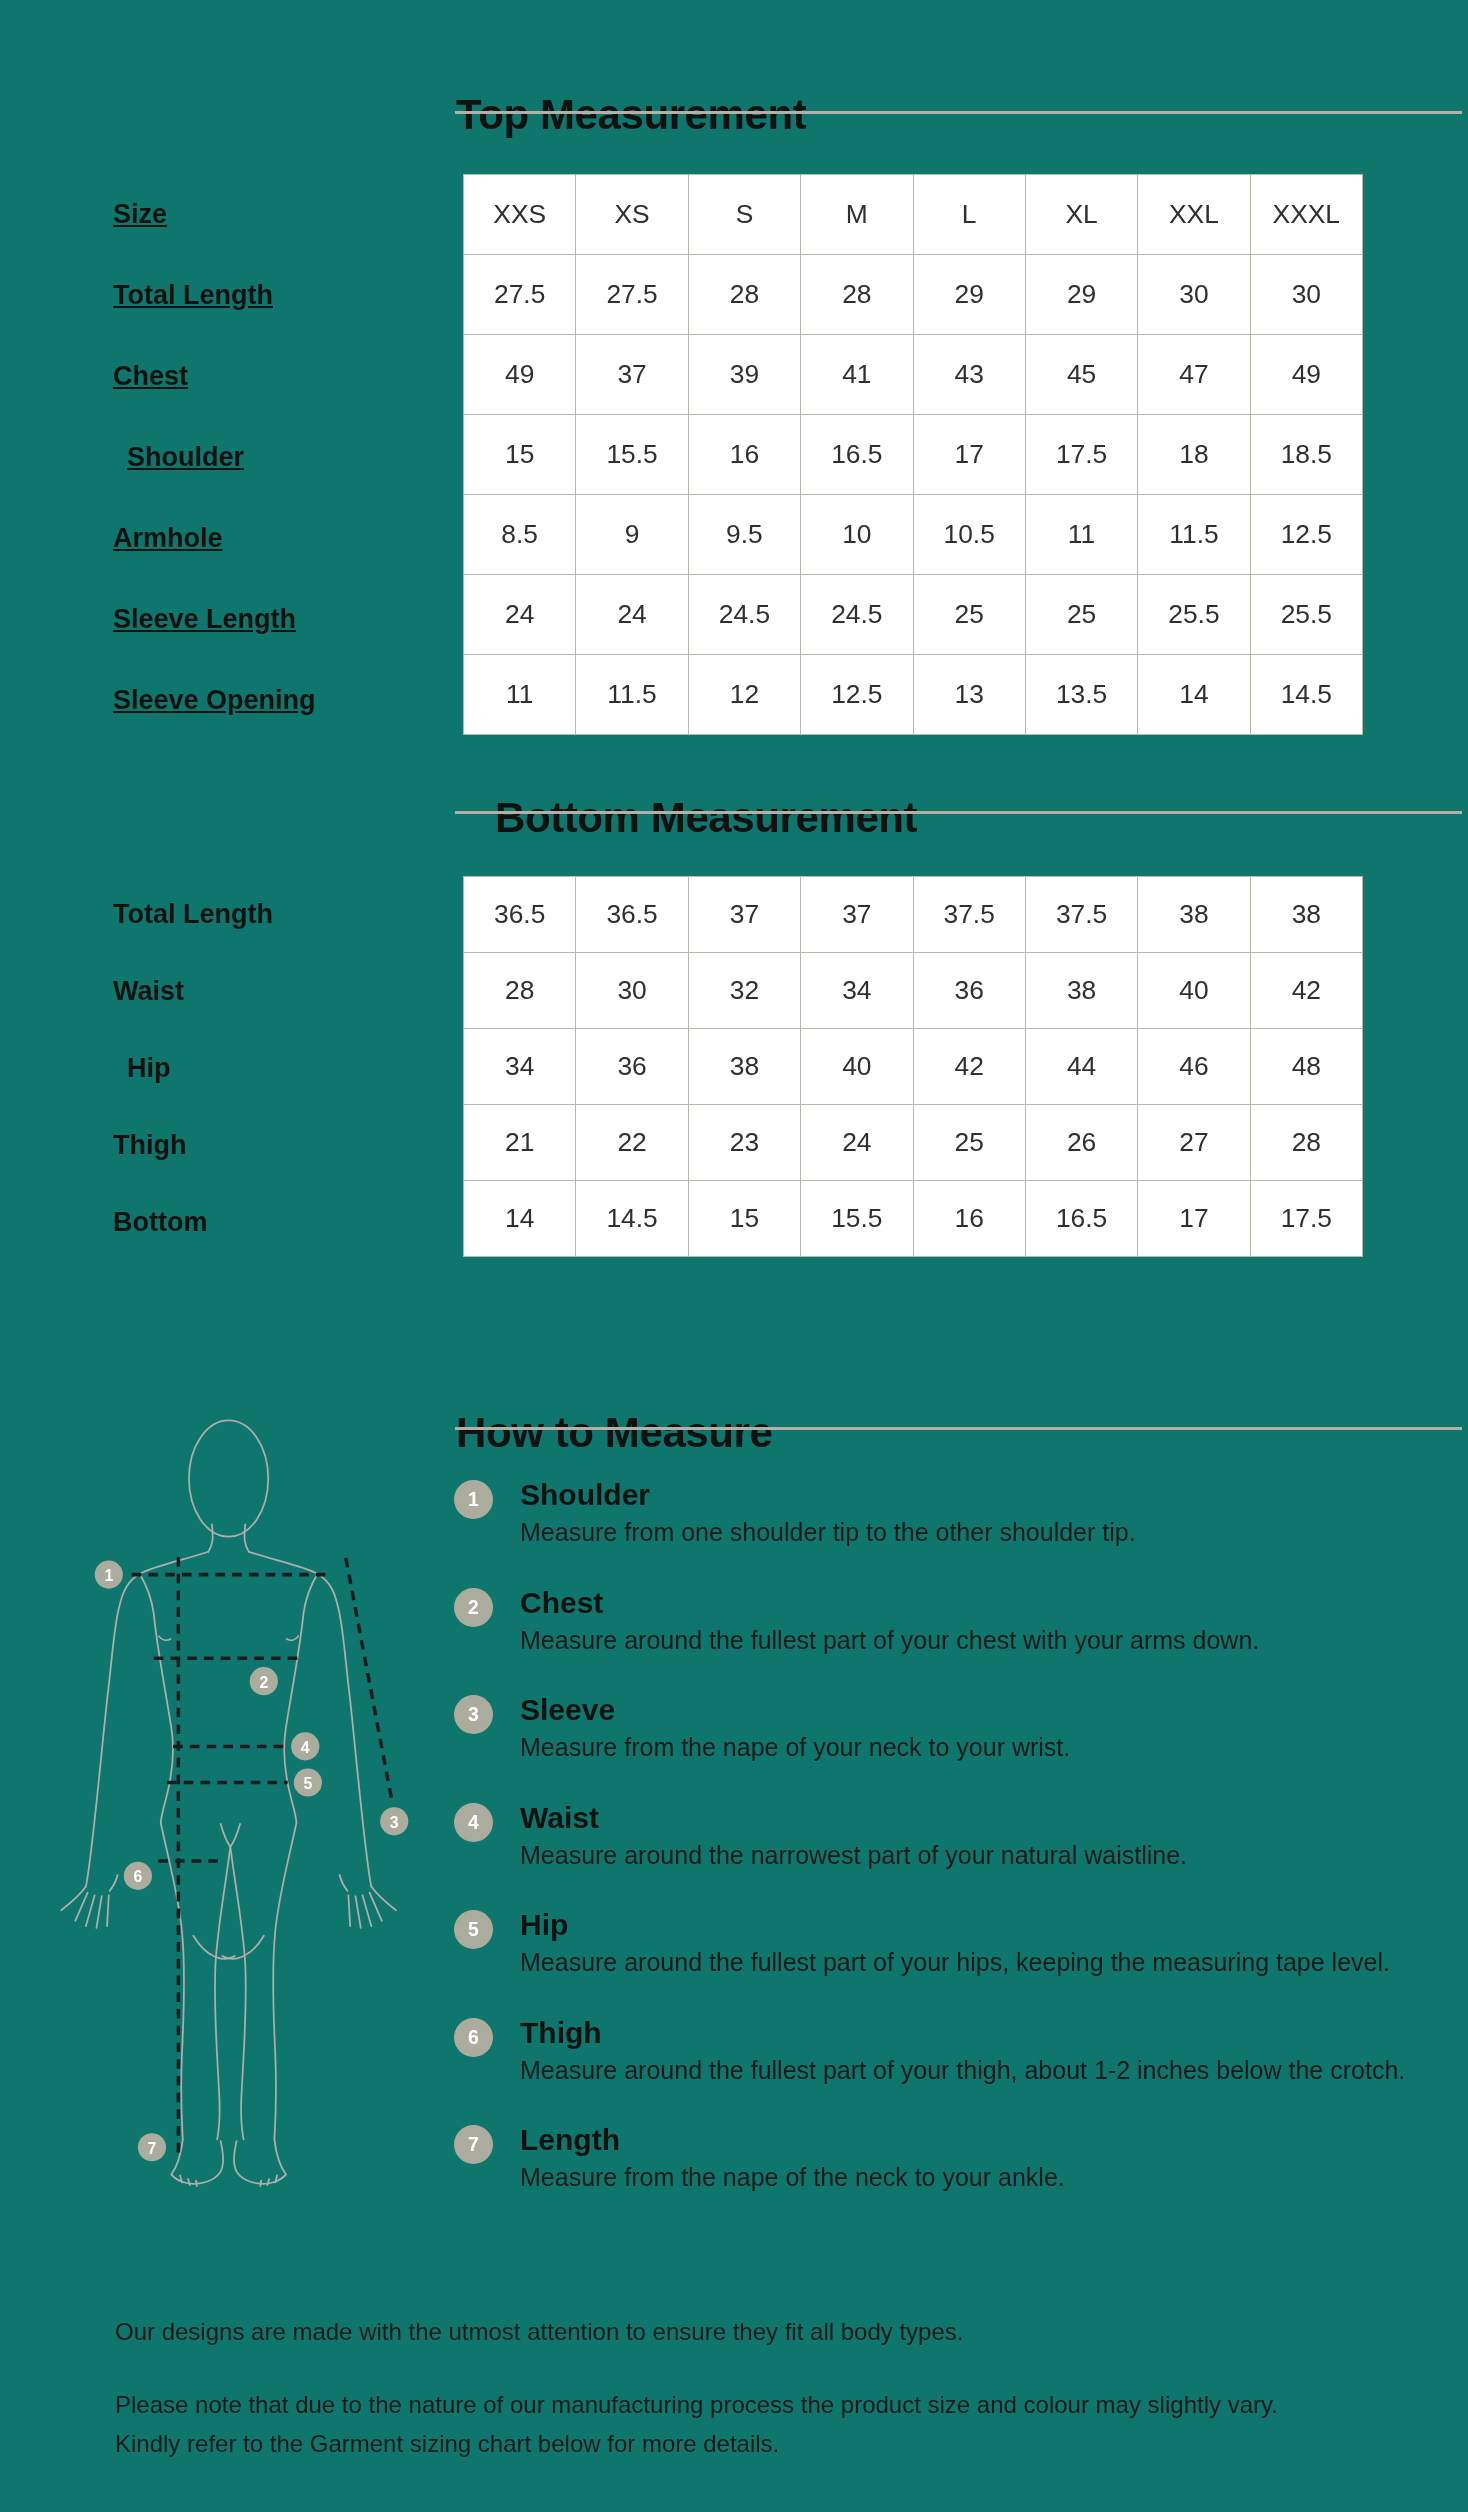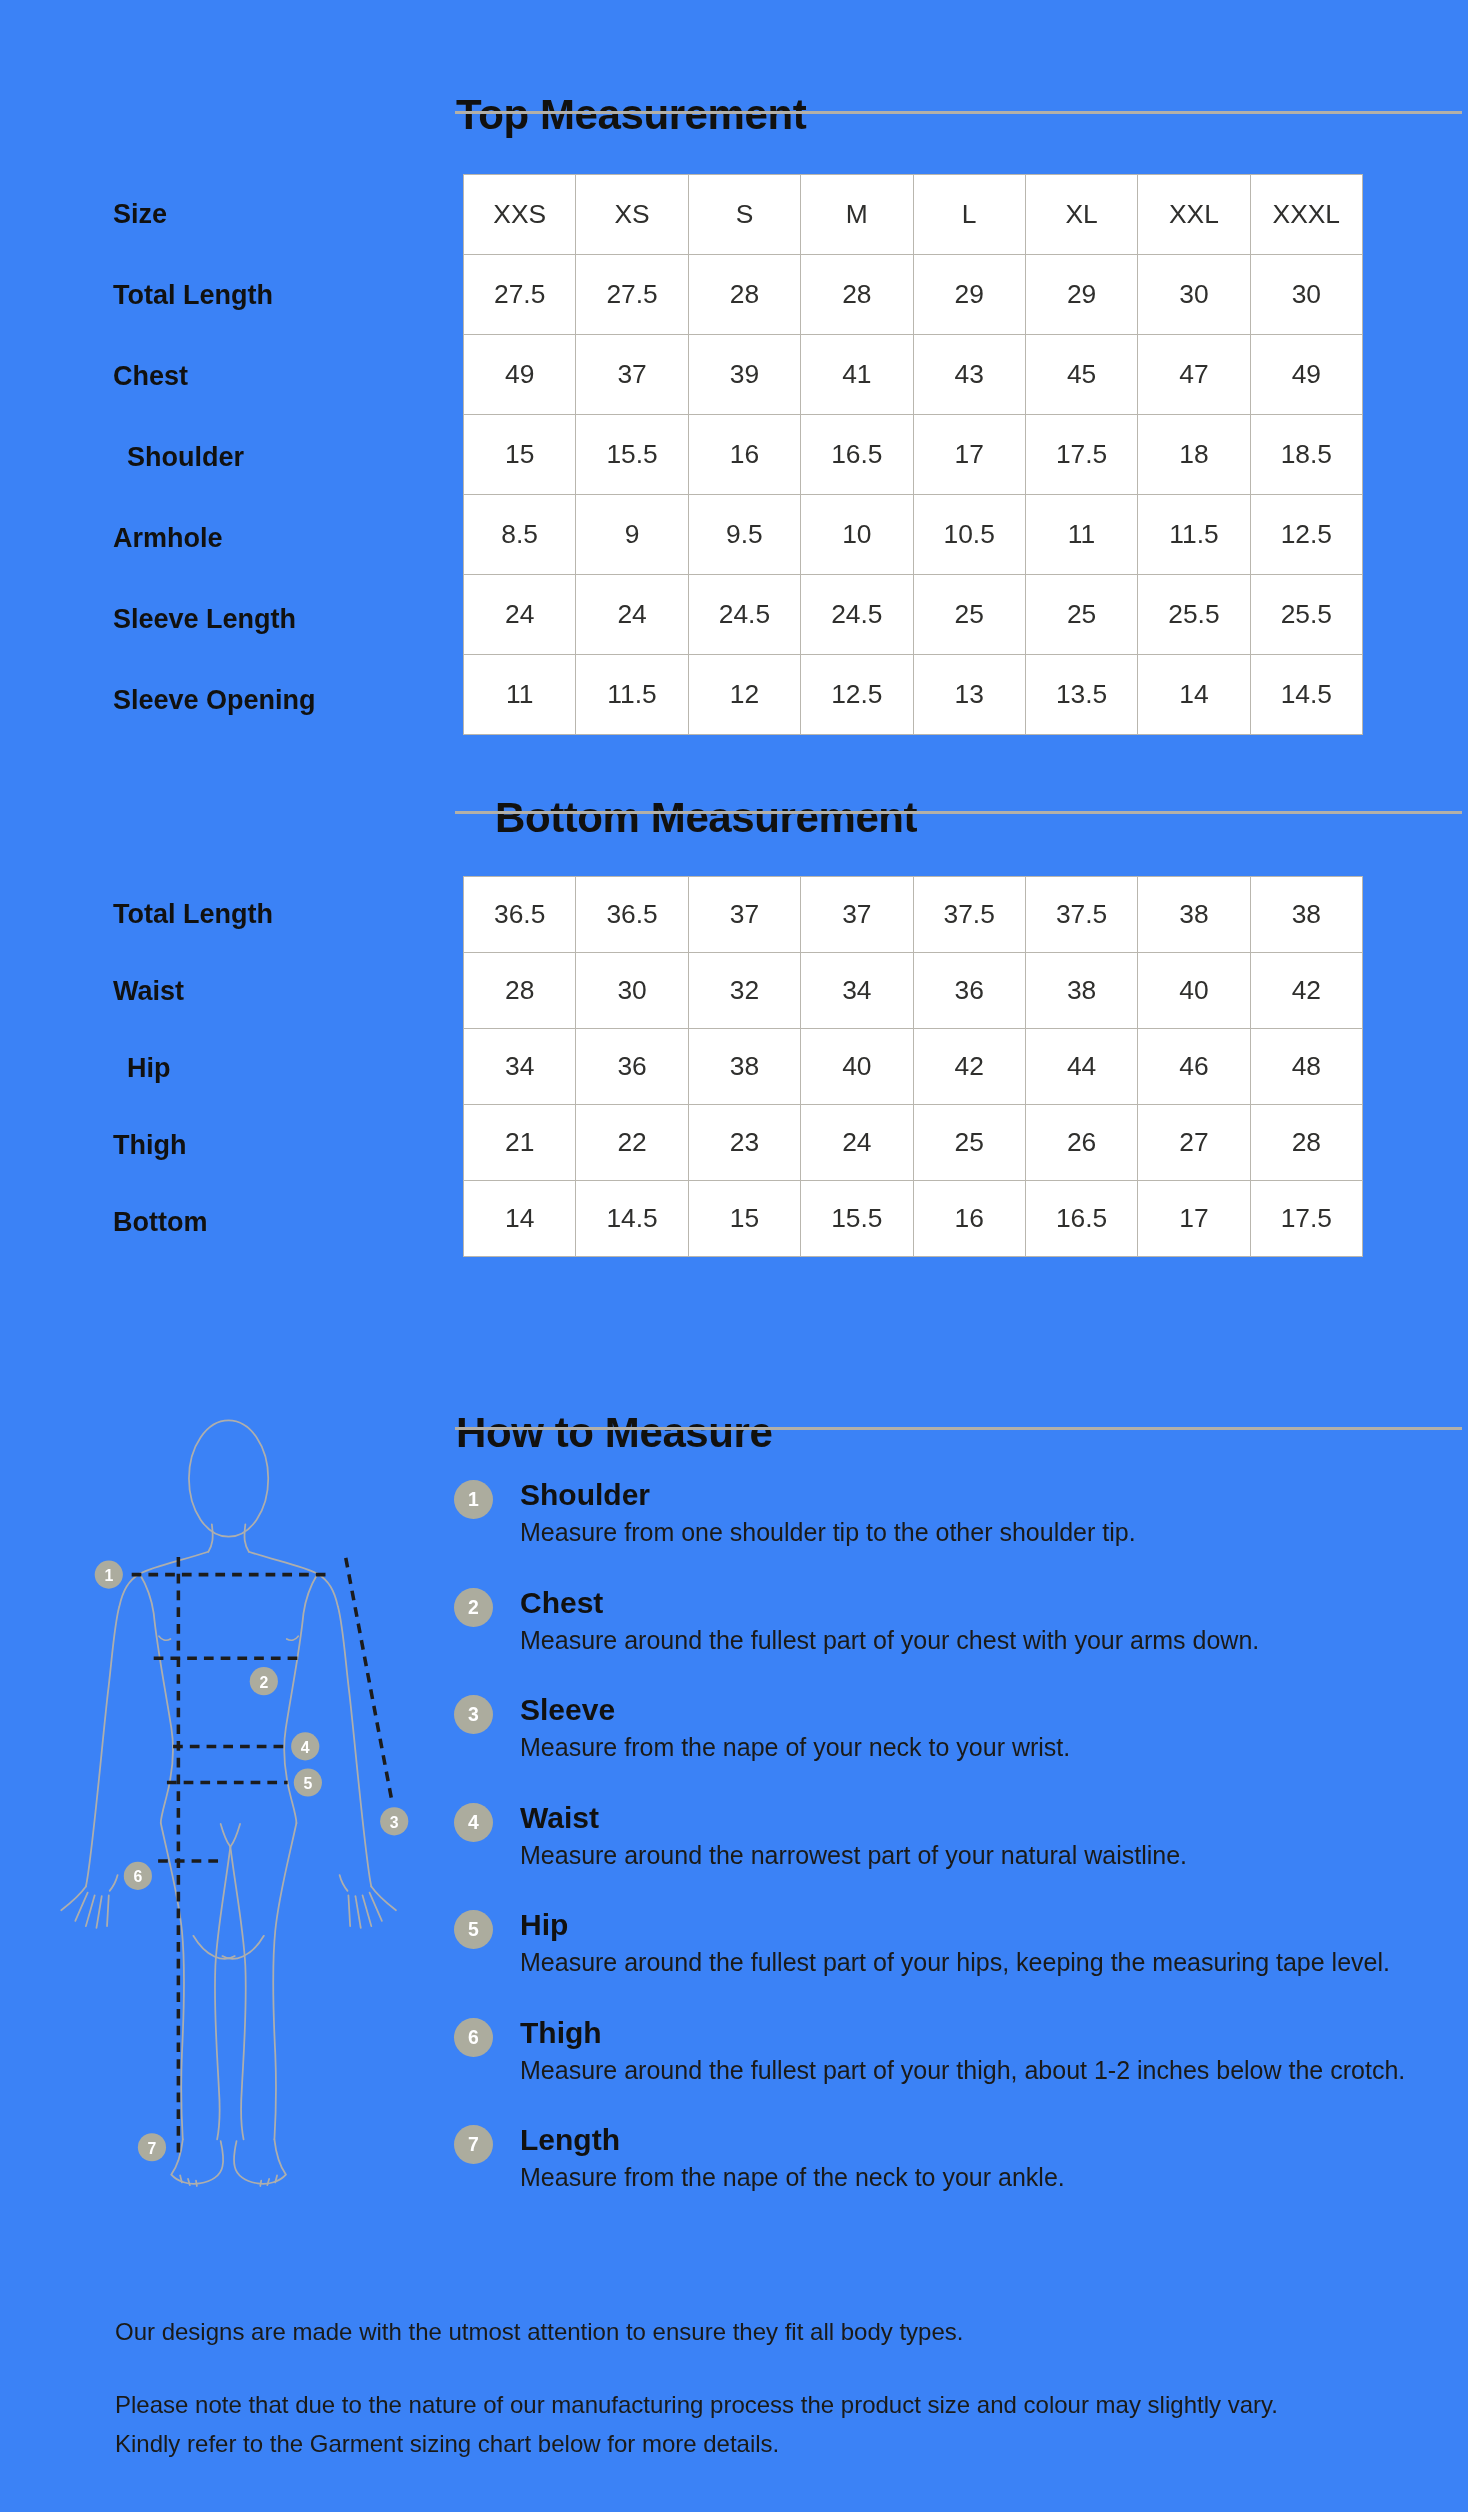--- a/index.html
+++ b/index.html
@@ -1,20 +1,20 @@
 <!DOCTYPE html>
 <html style="font-size:14px"><head>
 <meta charset="utf-8">
 <style>
   html,body{margin:0;padding:0;background:#ffffff;}
   .page{
     position:relative;
     width:1468px;
     height:2512px;
-    background:#3b82f6;
+    background:#0f766e;
     font-family:"Liberation Sans", sans-serif;
     color:#111110;
     overflow:hidden;
   }
   .section-title{
     position:absolute;
     left:456px;
     font-size:42px;
     font-weight:700;
     letter-spacing:-0.4px;
@@ -122,21 +122,21 @@
   #note-2{top:2361px;}
 </style>
 </head>
 <body>
 
 <div class="page">
 
   <h2 class="section-title" style="top:56px;">Top Measurement</h2>
   <div class="heading-rule" style="top:111px;"></div>
 
-  <div class="row-labels" id="top-labels" style="top:174px;">
+  <div class="row-labels" id="top-labels" style="top:174px;text-decoration:underline;">
       <div class="row-label">Size</div>
       <div class="row-label">Total Length</div>
       <div class="row-label">Chest</div>
       <div class="row-label indent">Shoulder</div>
       <div class="row-label">Armhole</div>
       <div class="row-label">Sleeve Length</div>
       <div class="row-label">Sleeve Opening</div>
     </div>
   <div class="meas-table" id="top-table" style="top:174px;">
       <div class="cell">XXS</div>

